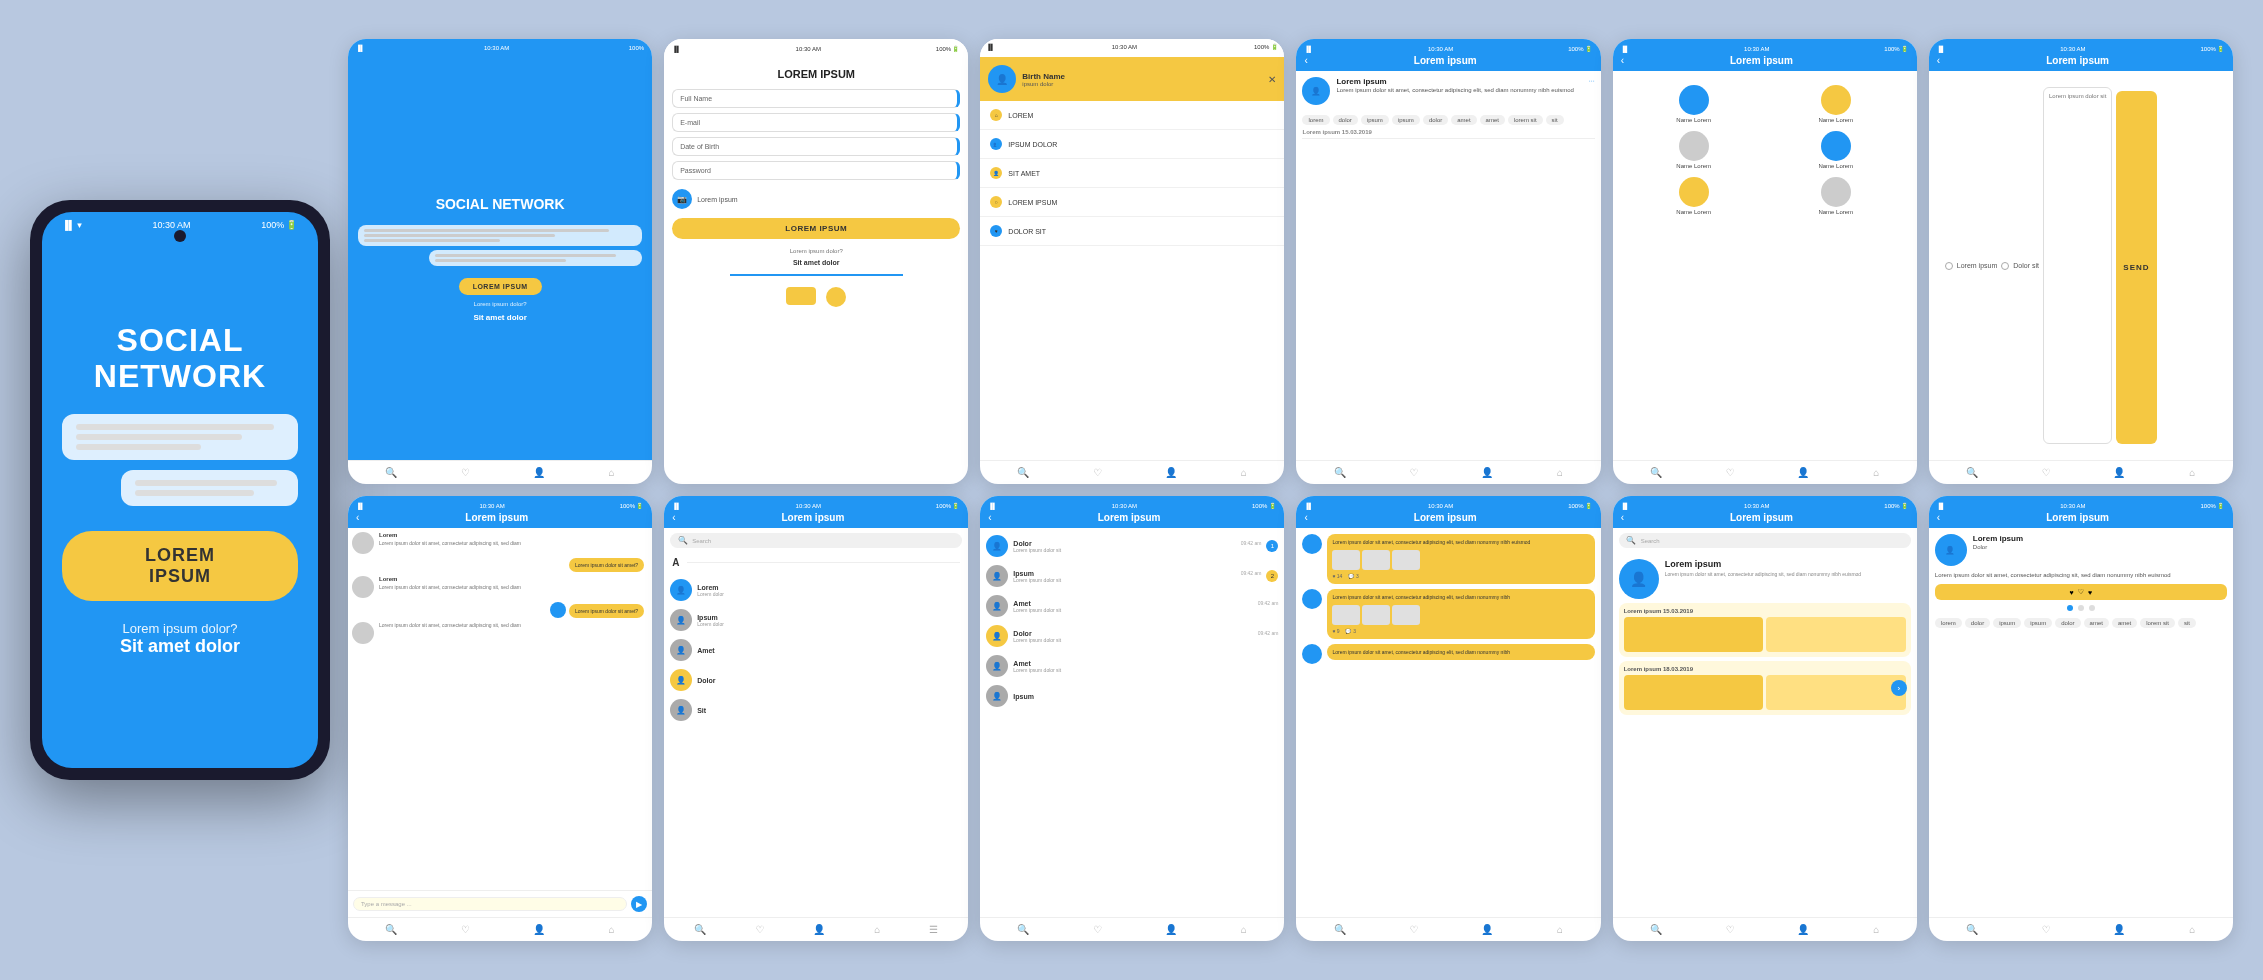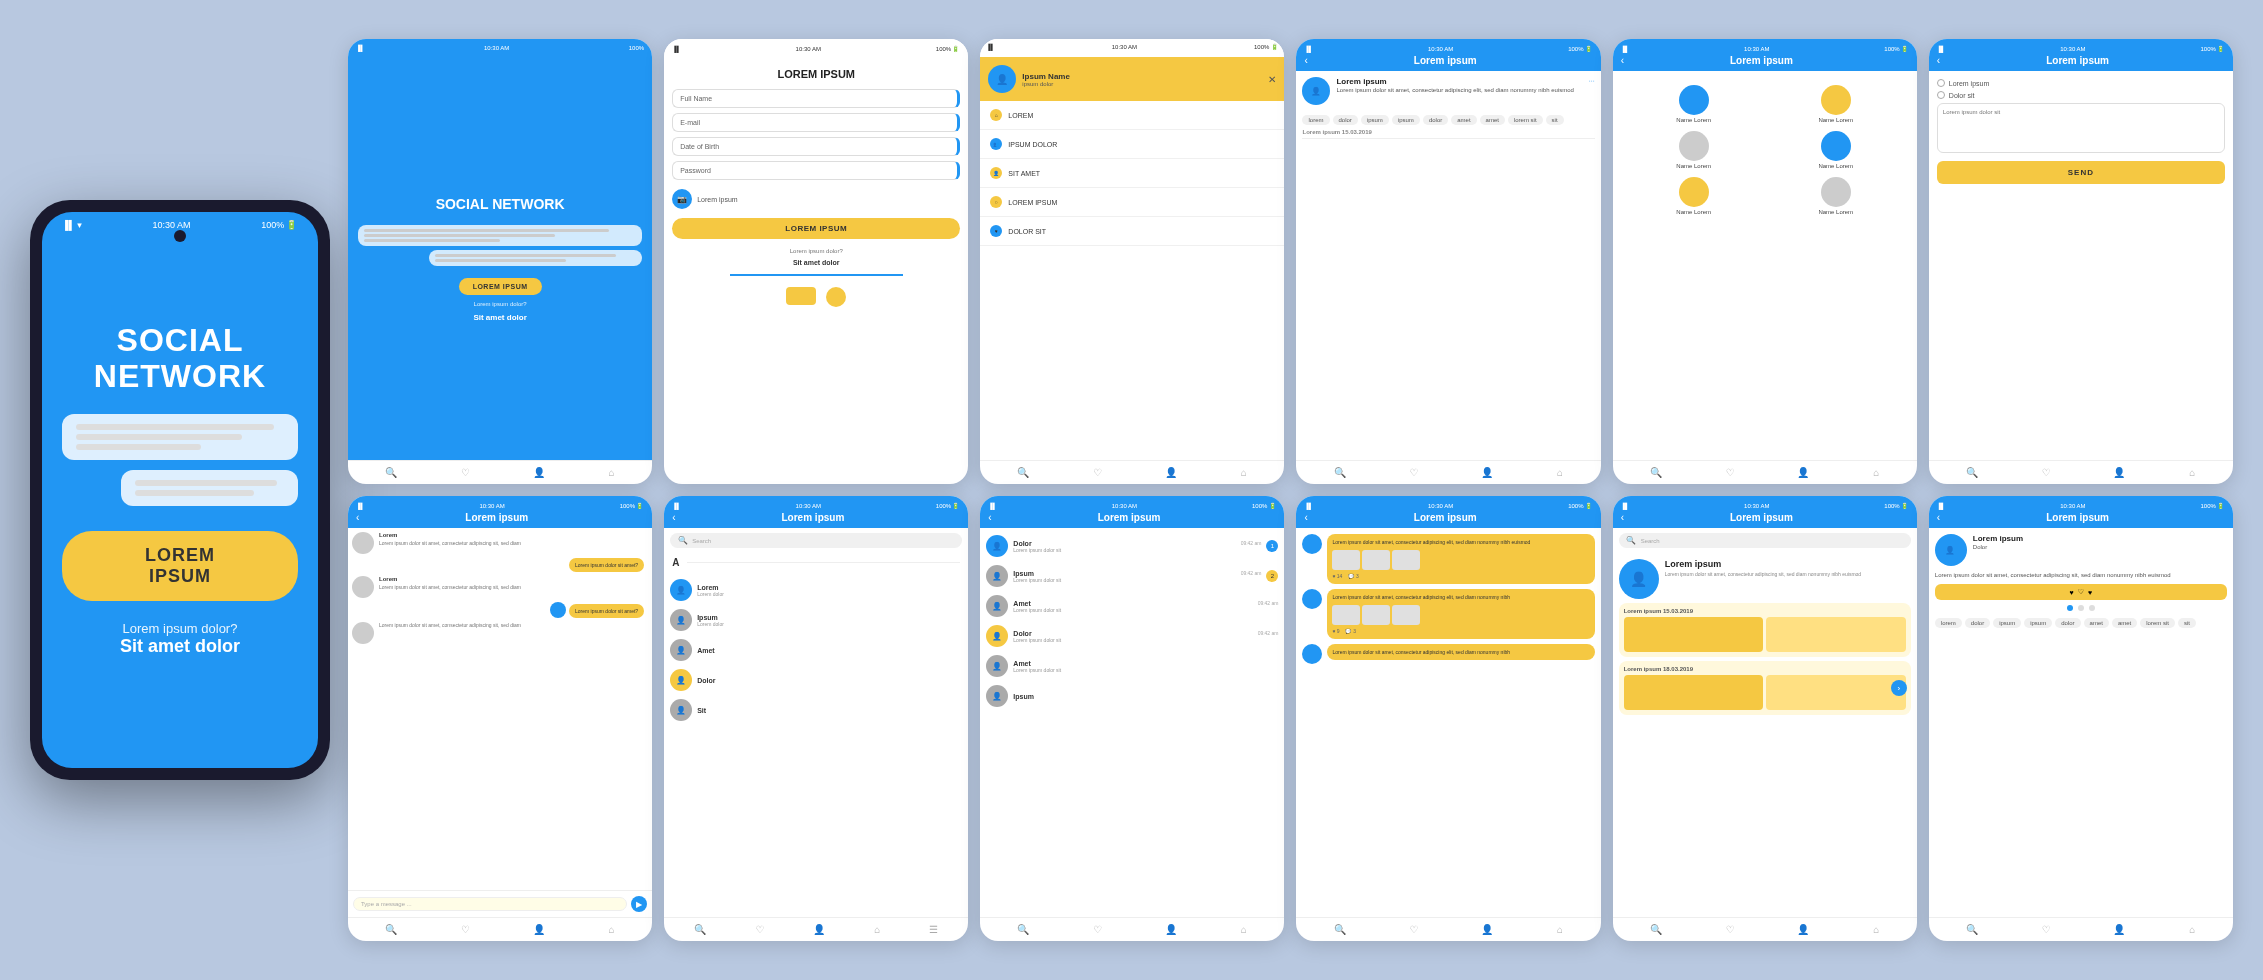--- a/index.html
+++ b/index.html
@@ -253,21 +253,21 @@
 
     
     .contacts-grid { display: grid; grid-template-columns: 1fr 1fr; gap: 8px; padding: 8px; }
     .contact-item { display: flex; flex-direction: column; align-items: center; gap: 2px; }
     .contact-avatar { width: 30px; height: 30px; background: #ccc; border-radius: 50%; }
     .contact-avatar.blue-av { background: #2196F3; }
     .contact-avatar.yellow-av { background: #F5C842; }
     .contact-name { font-size: 6px; color: #444; }
 
     
-    .compose-area { padding: 8px; display: flex; flex-direction: column; gap: 4px; }
+    .compose-area { padding: 16px; display: flex; flex-direction: row; gap: 4px; }
     .radio-row { display: flex; align-items: center; gap: 4px; }
     .radio-dot { width: 8px; height: 8px; border: 1.5px solid #aaa; border-radius: 50%; }
     .radio-label { font-size: 7px; color: #555; }
     .textarea-box { border: 1px solid #ddd; border-radius: 6px; padding: 5px; font-size: 6px; color: #777; min-height: 50px; }
     .btn-send { background: #F5C842; color: #333; font-weight: 700; font-size: 8px; border: none; border-radius: 6px; padding: 7px; text-transform: uppercase; cursor: pointer; letter-spacing: 1px; align-self: stretch; margin-top: 4px; }
 
     
     .chat-list { display: flex; flex-direction: column; padding: 4px; gap: 4px; overflow: hidden; flex: 1; }
     .chat-row { display: flex; gap: 5px; align-items: flex-start; }
     .chat-avatar-sm { width: 22px; height: 22px; background: #ccc; border-radius: 50%; flex-shrink: 0; }
@@ -423,21 +423,21 @@
       <div class="status-bar dark">
         <span>▐▌</span>
         <span>10:30 AM</span>
         <span>100% 🔋</span>
       </div>
     </div>
     <div class="s3-yellow-header">
       <div style="display:flex;gap:6px;align-items:center;">
         <div class="profile-avatar-circle">👤</div>
         <div>
-          <div class="s3-name">Ipsum Name</div>
+          <div class="s3-name">Birth Name</div>
           <div class="s3-sub">ipsum dolor</div>
         </div>
       </div>
       <span class="close-x">✕</span>
     </div>
     <div class="menu-list">
       <div class="menu-item">
         <div class="menu-icon">⌂</div>
         <span>LOREM</span>
       </div>

